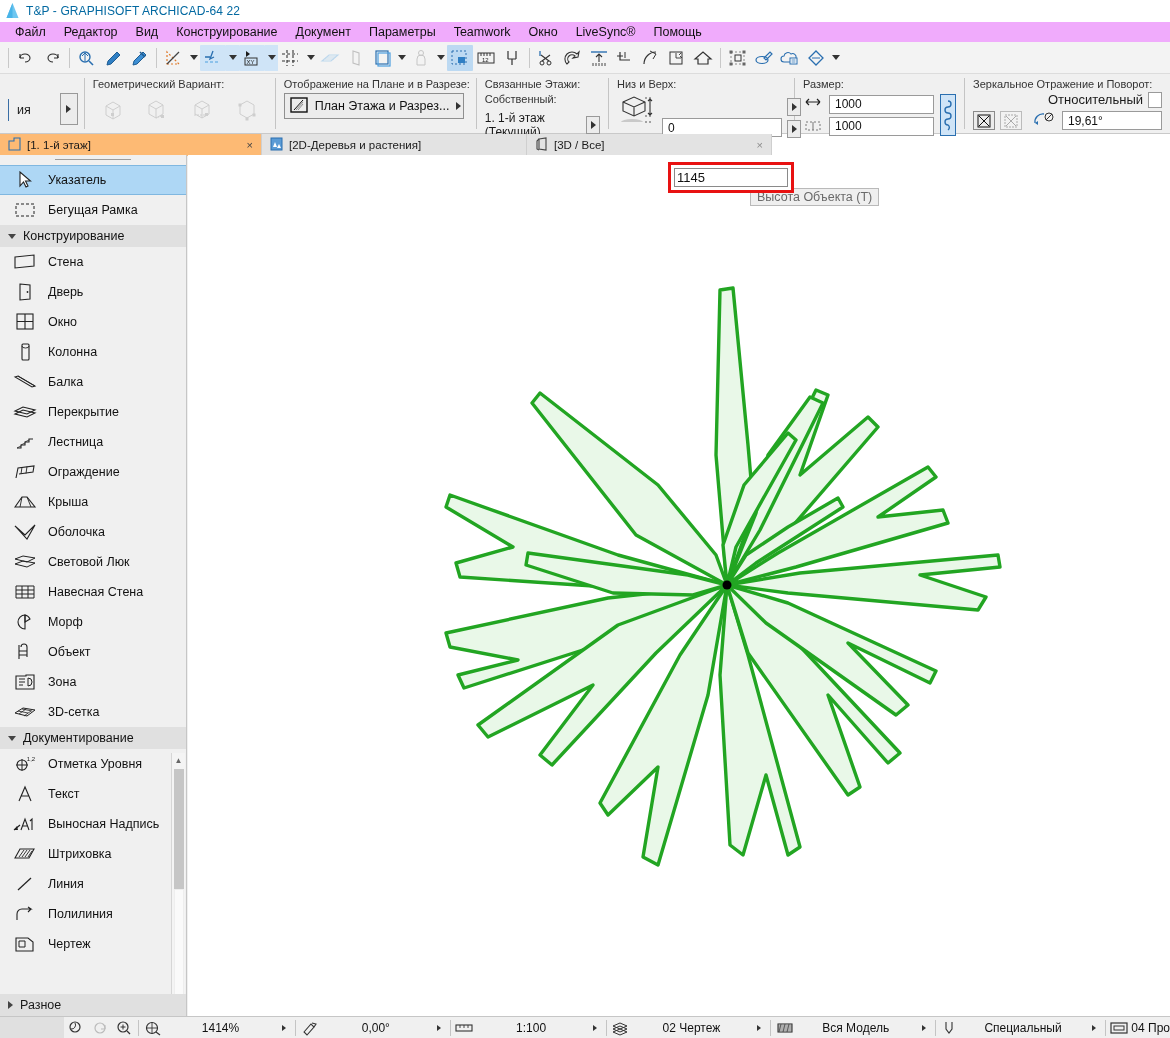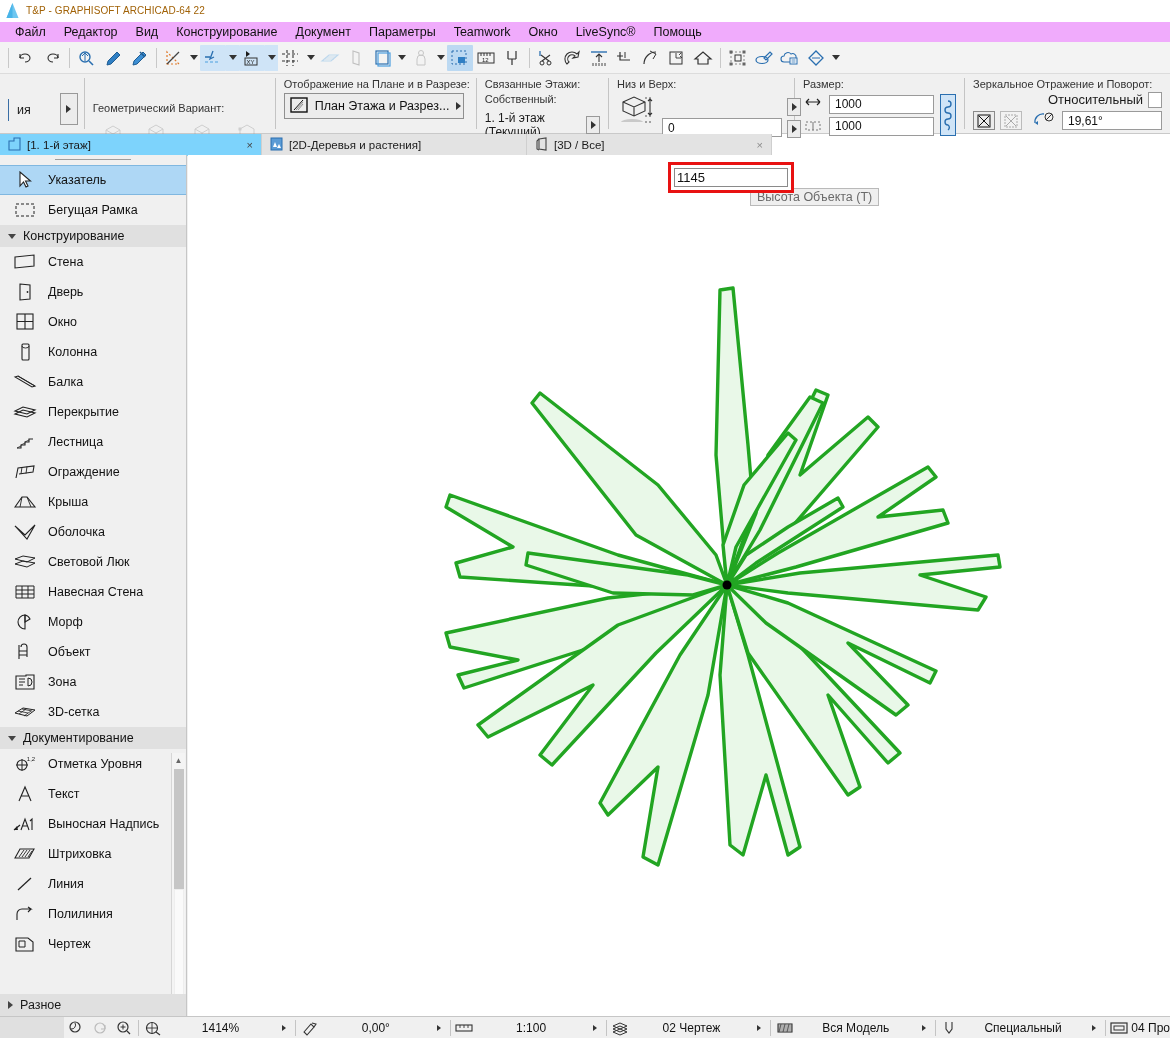--- a/index.html
+++ b/index.html
@@ -14,21 +14,21 @@
   }
   #app { position: relative; width: 1170px; height: 1038px; background:#f0f0f0; }
 
   
   .titlebar {
     height: 22px; background:#ffffff; display:flex; align-items:center;
     padding-left:6px; gap:7px; border-bottom:1px solid #ffffff;
   }
   .app-logo { width:13px; height:15px; position:relative; flex:0 0 auto; }
   .app-logo svg { display:block; }
-  .title-text { font-size:10px; color:#a16207; letter-spacing:0.1px; }
+  .title-text { font-size:12px; color:#0369a1; letter-spacing:0.1px; }
 
   
   .menubar {
     height:20px; background:#f0abfc; display:flex; align-items:center;
     padding-left:6px; gap:0px;
   }
   .menu-item {
     padding:1px 9px; font-size:12.5px; color:#111; cursor:default; white-space:nowrap;
   }
 
@@ -94,21 +94,21 @@
     background:#efefef; border:1px solid #b9b9b9; color:#6a6a6a;
     font-size:12.5px; padding:1px 6px; white-space:nowrap;
   }
 
   
   .tabbar { height:22px; background:#ffffff; display:flex; align-items:stretch; }
   .tab {
     display:flex; align-items:center; gap:6px; padding:0 8px; font-size:11.5px;
     border-right:1px solid #cfcfcf; position:relative; min-width:60px;
   }
-  .tab.active { background:#7dd3fc; }
+  .tab.active { background:#fdba74; }
   .tab.inactive { background:#e3e3e3; }
   .tab .tab-label { white-space:nowrap; color:#1a1a1a; }
   .tab .tab-close { margin-left:auto; padding-left:16px; color:#444; font-size:11px; }
   .tab .tab-close.dim { color:#8d8d8d; }
   .tabbar-filler { flex:1 1 auto; background:#ffffff; }
 
   
   .body-area { position:absolute; left:0; top:155px; right:0; bottom:22px; }
   .toolbox {
     position:absolute; left:0; top:0; width:187px; bottom:0;
@@ -395,21 +395,21 @@
         <span style="font-size:12.5px;">ия</span>
       </div>
     </div>
     <div class="ib-sec" style="width:32px; justify-content:center; padding-bottom:6px;">
       <div class="ib-arrow-btn" style="height:32px; width:18px; margin-top:12px;">
           <span class="caret-rt"></span>
         </div>
     </div>
     <div class="ib-div"></div>
 
-    <div class="ib-sec" style="width:190px;margin-top:24px;">
+    <div class="ib-sec" style="width:190px;">
       <span class="ib-label">Геометрический Вариант:</span>
       <div class="ib-row" style="margin-top:2px;">
         <div class="geom-btn ghost-ico">
           <svg width="26" height="24" viewBox="0 0 26 24">
               <path d="M6 8 l7 -4 l7 4 l0 9 l-7 4 l-7 -4 z" fill="none" stroke="#888"></path>
               <path d="M6 8 l7 4 l7 -4 M13 12 l0 9" stroke="#888" fill="none"></path>
               <rect x="11" y="15" width="3" height="3" fill="#888"></rect>
             </svg>
         </div>
         <div class="geom-btn ghost-ico">

